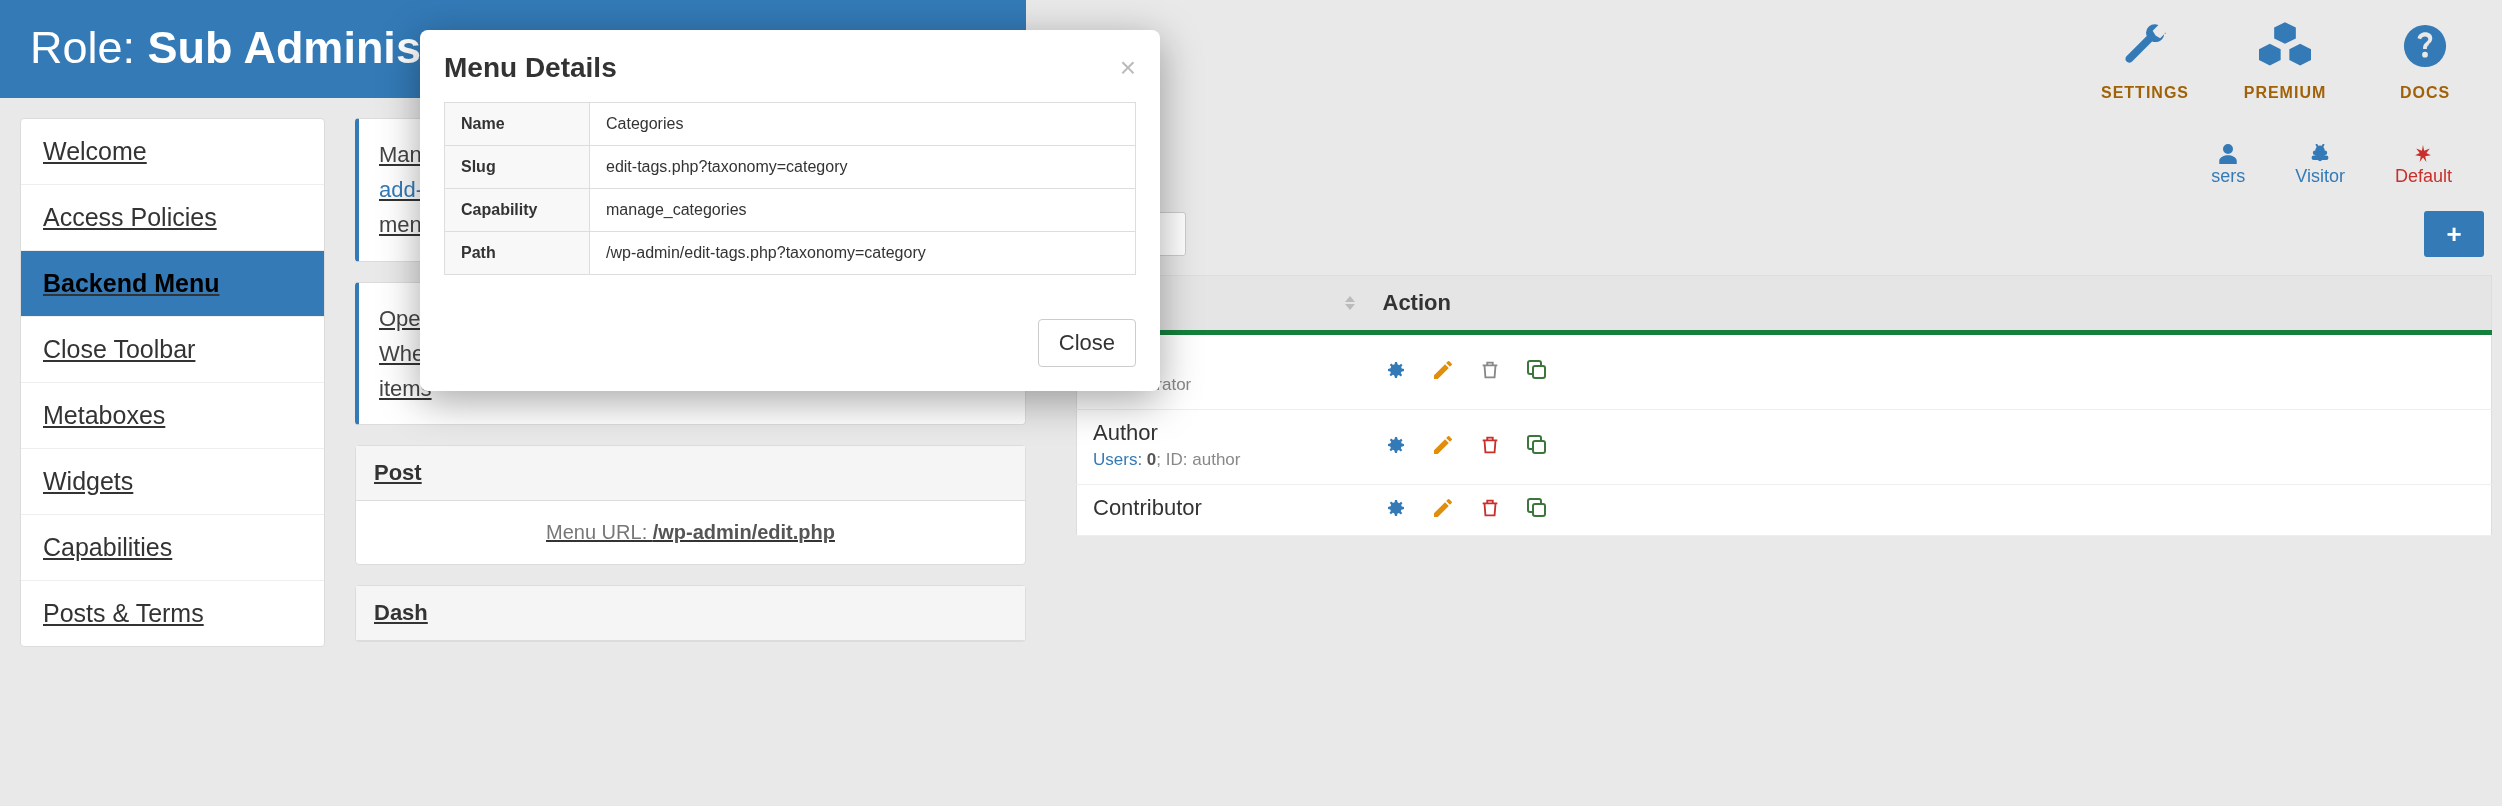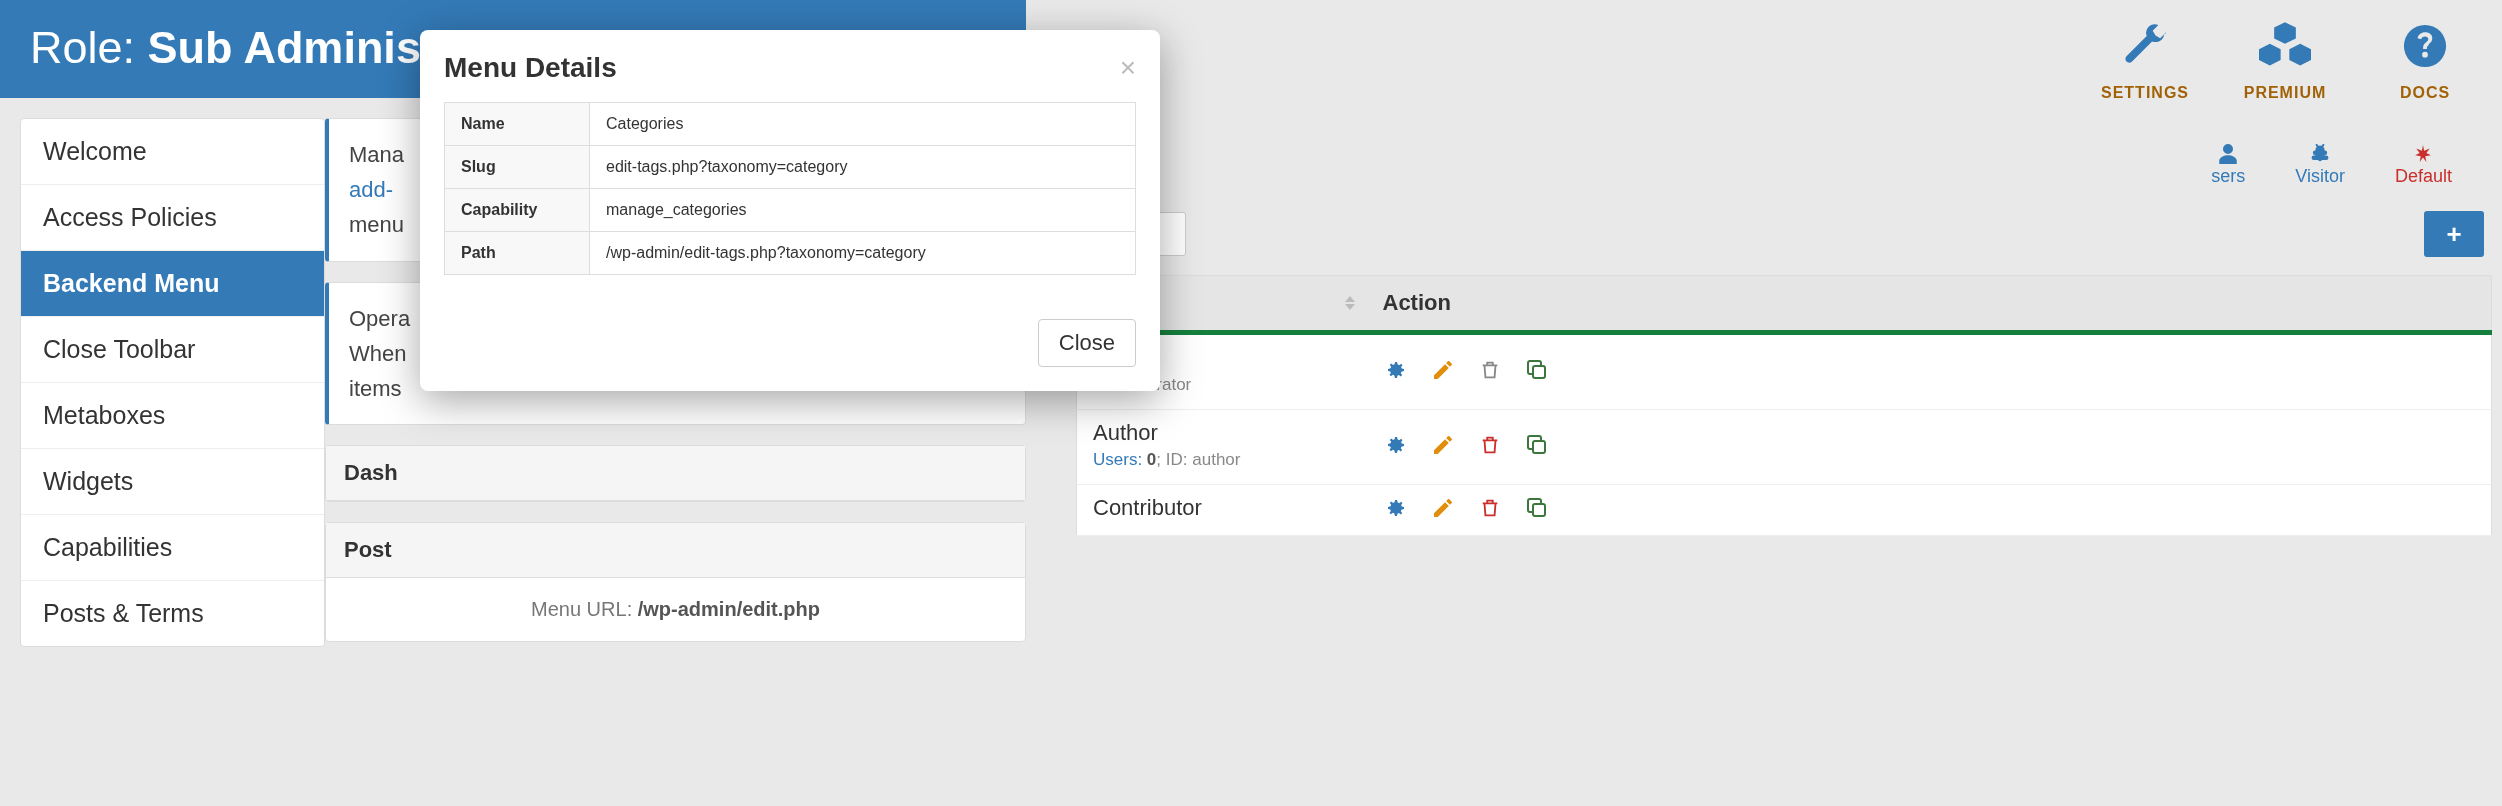--- a/index.html
+++ b/index.html
@@ -30,40 +30,42 @@
   .role-header {
     background: #337ab7;
     color: #fff;
     padding: 22px 30px 24px 30px;
     font-size: 45px;
     font-weight: 300;
   }
   .role-header b { font-weight: 700; }
   .left-body {
     display: flex;
+    gap: 30px;
     padding: 20px 0 0 20px;
+    text-decoration: underline;
   }
   .sidebar {
     width: 305px;
     background: #fff;
     border: 1px solid #dcdcdc;
     border-radius: 4px;
     overflow: hidden;
   }
   .sidebar-item {
     padding: 18px 22px;
     font-size: 25px;
     color: #333;
     border-bottom: 1px solid #eee;
     cursor: pointer;
   }
   .sidebar-item:last-child { border-bottom: none; }
   .sidebar-item.active {
     background: #337ab7;
-    color: #ffffff;
+    color: #000000;
     font-weight: 600;
   }
   .main-area {
     flex: 1;
     display: flex;
     flex-direction: column;
     gap: 20px;
   }
   .info-box {
     background: #fff;
@@ -288,27 +290,27 @@
           <span>Mana</span><br>
           <span class="link">add-</span><br>
           <span>menu</span>
         </div>
         <div class="info-box">
           <span>Opera</span><br>
           <span>When</span><br>
           <span>items</span>
         </div>
         <div class="panel">
-          <div class="panel-header"><span>Dash</span></div>
-        </div>
-        <div class="panel">
           <div class="panel-header"><span>Post</span></div>
           <div class="panel-body">
             <span>Menu URL: </span><b>/wp-admin/edit.php</b>
           </div>
+        </div>
+        <div class="panel">
+          <div class="panel-header"><span>Dash</span></div>
         </div>
       </div>
     </div>
   </div>
 
   <div class="right-col">
     <div class="toolbar">
       <div class="tool-btn">
         <span class="icon">
           <svg width="46" height="46" viewBox="0 0 24 24" fill="#337ab7">

